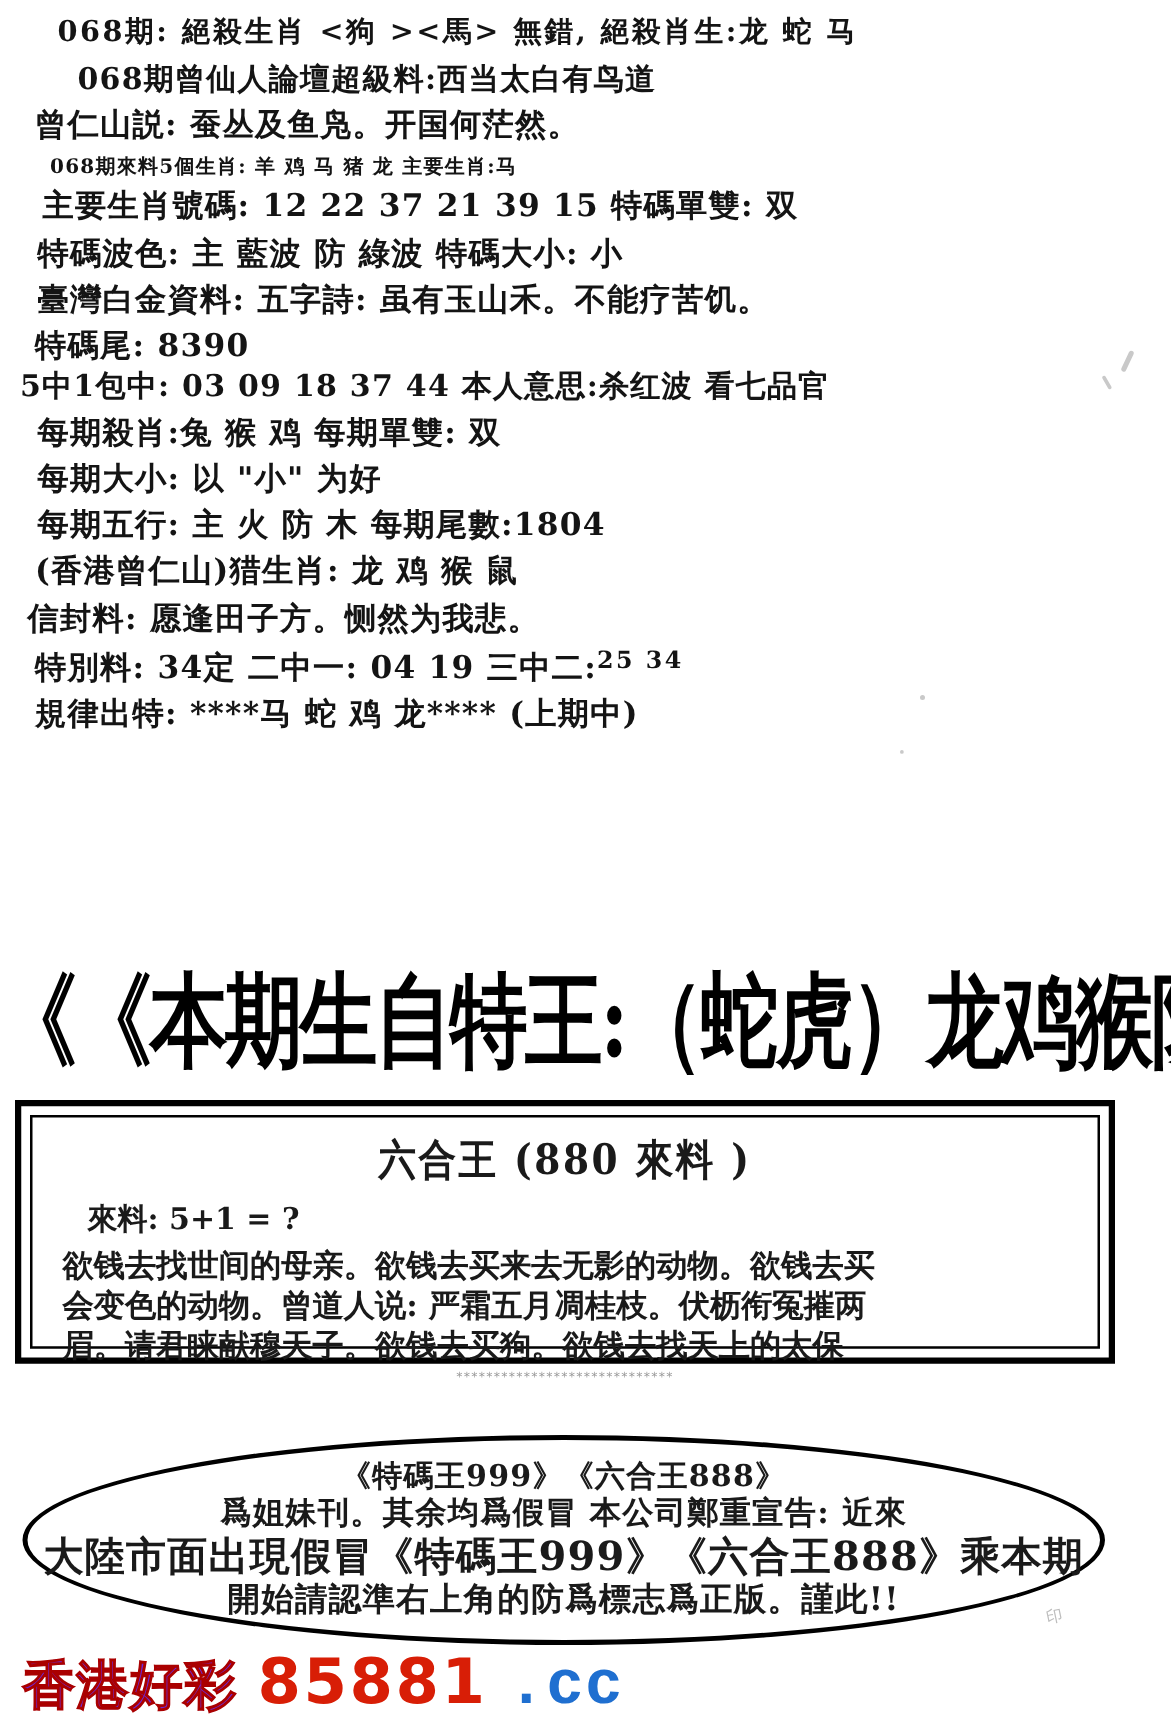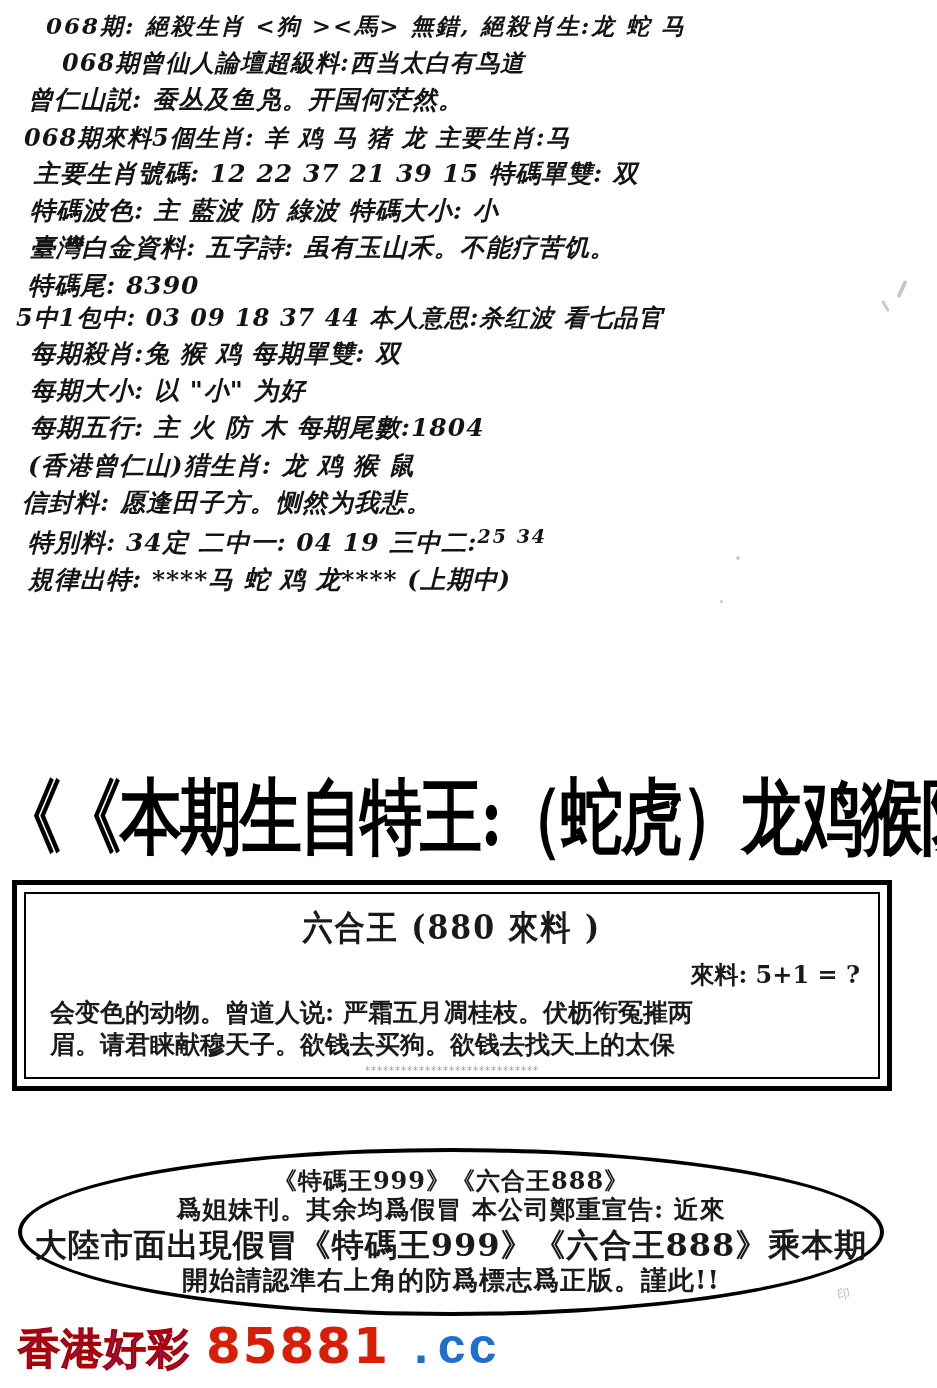--- a/index.html
+++ b/index.html
@@ -21,36 +21,35 @@
     inset: 0;
     padding: 0;
   }
 
   
   .lines {
     position: absolute;
     top: 14px;
     left: 0;
     width: 763px;
-    font-style: italic;
   }
   .line {
     font-family: "DejaVu Serif", serif;
     font-weight: 700;
     color: #141414;
     letter-spacing: 1px;
     white-space: nowrap;
     line-height: 1.05;
   }
 
   
   .l0  { font-size: 23px; padding-left: 46px; margin-bottom: 12px; letter-spacing: 2px; }
   .l1  { font-size: 24px; padding-left: 62px; margin-bottom: 12px; }
   .l2  { font-size: 25px; padding-left: 28px; margin-bottom: 11px; }
-  .l3  { font-size: 24px; padding-left: 24px; margin-bottom: 11px; }
+  .l3  { font-size: 16px; padding-left: 40px; margin-bottom: 11px; }
   .l4  { font-size: 25px; padding-left: 34px; margin-bottom: 11px; }
   .l5  { font-size: 25px; padding-left: 30px; margin-bottom: 11px; }
   .l6  { font-size: 25px; padding-left: 30px; margin-bottom: 11px; }
   .l7  { font-size: 25px; padding-left: 28px; margin-bottom: 6px; }
   .l8  { font-size: 24px; padding-left: 16px; margin-bottom: 11px; }
   .l9  { font-size: 24px; padding-left: 28px; margin-bottom: 11px; }
   .l10 { font-size: 25px; padding-left: 30px; margin-bottom: 11px; }
   .l11 { font-size: 25px; padding-left: 30px; margin-bottom: 11px; }
   .l12 { font-size: 25px; padding-left: 30px; margin-bottom: 11px; }
   .l13 { font-size: 25px; padding-left: 28px; margin-bottom: 11px; }
@@ -107,21 +106,20 @@
     letter-spacing: 2px;
     margin: 4px 0 10px 0;
     transform: scaleY(1.12);
   }
   .box-sub {
     font-family: "DejaVu Serif", serif;
     font-weight: 700;
     font-size: 24px;
     padding-left: 26px;
     margin-bottom: 6px;
-    text-align: right;
   }
   .box-body {
     font-family: "DejaVu Serif", serif;
     font-weight: 700;
     font-size: 25px;
     line-height: 1.28;
     letter-spacing: 0px;
     padding: 0 6px;
   }
   .box-body div { white-space: nowrap; }
@@ -243,20 +241,21 @@
     <div class="line l16">規律出特: ****马  蛇  鸡  龙****  (上期中)</div>
   </div>
 
   <div class="banner">《《本期生自特王:（蛇虎）龙鸡猴防羊牛猪》》</div>
 
   <div class="framebox">
     <div class="framebox-inner">
       <div class="box-title">六合王 (880 來料 )</div>
       <div class="box-sub">來料: 5+1 = ?</div>
       <div class="box-body">
+        <div>欲钱去找世间的母亲。欲钱去买来去无影的动物。欲钱去买</div>
         <div>会变色的动物。曾道人说: 严霜五月凋桂枝。伏枥衔冤摧两</div>
         <div>眉。请君睐献穆天子。欲钱去买狗。欲钱去找天上的太保</div>
       </div>
       <div class="box-noise">*****************************</div>
     </div>
   </div>
 
   <div class="oval">
     <div class="oval-line o0">《特碼王999》《六合王888》</div>
     <div class="oval-line o1">爲姐妹刊。其余均爲假冒 本公司鄭重宣告: 近來</div>

